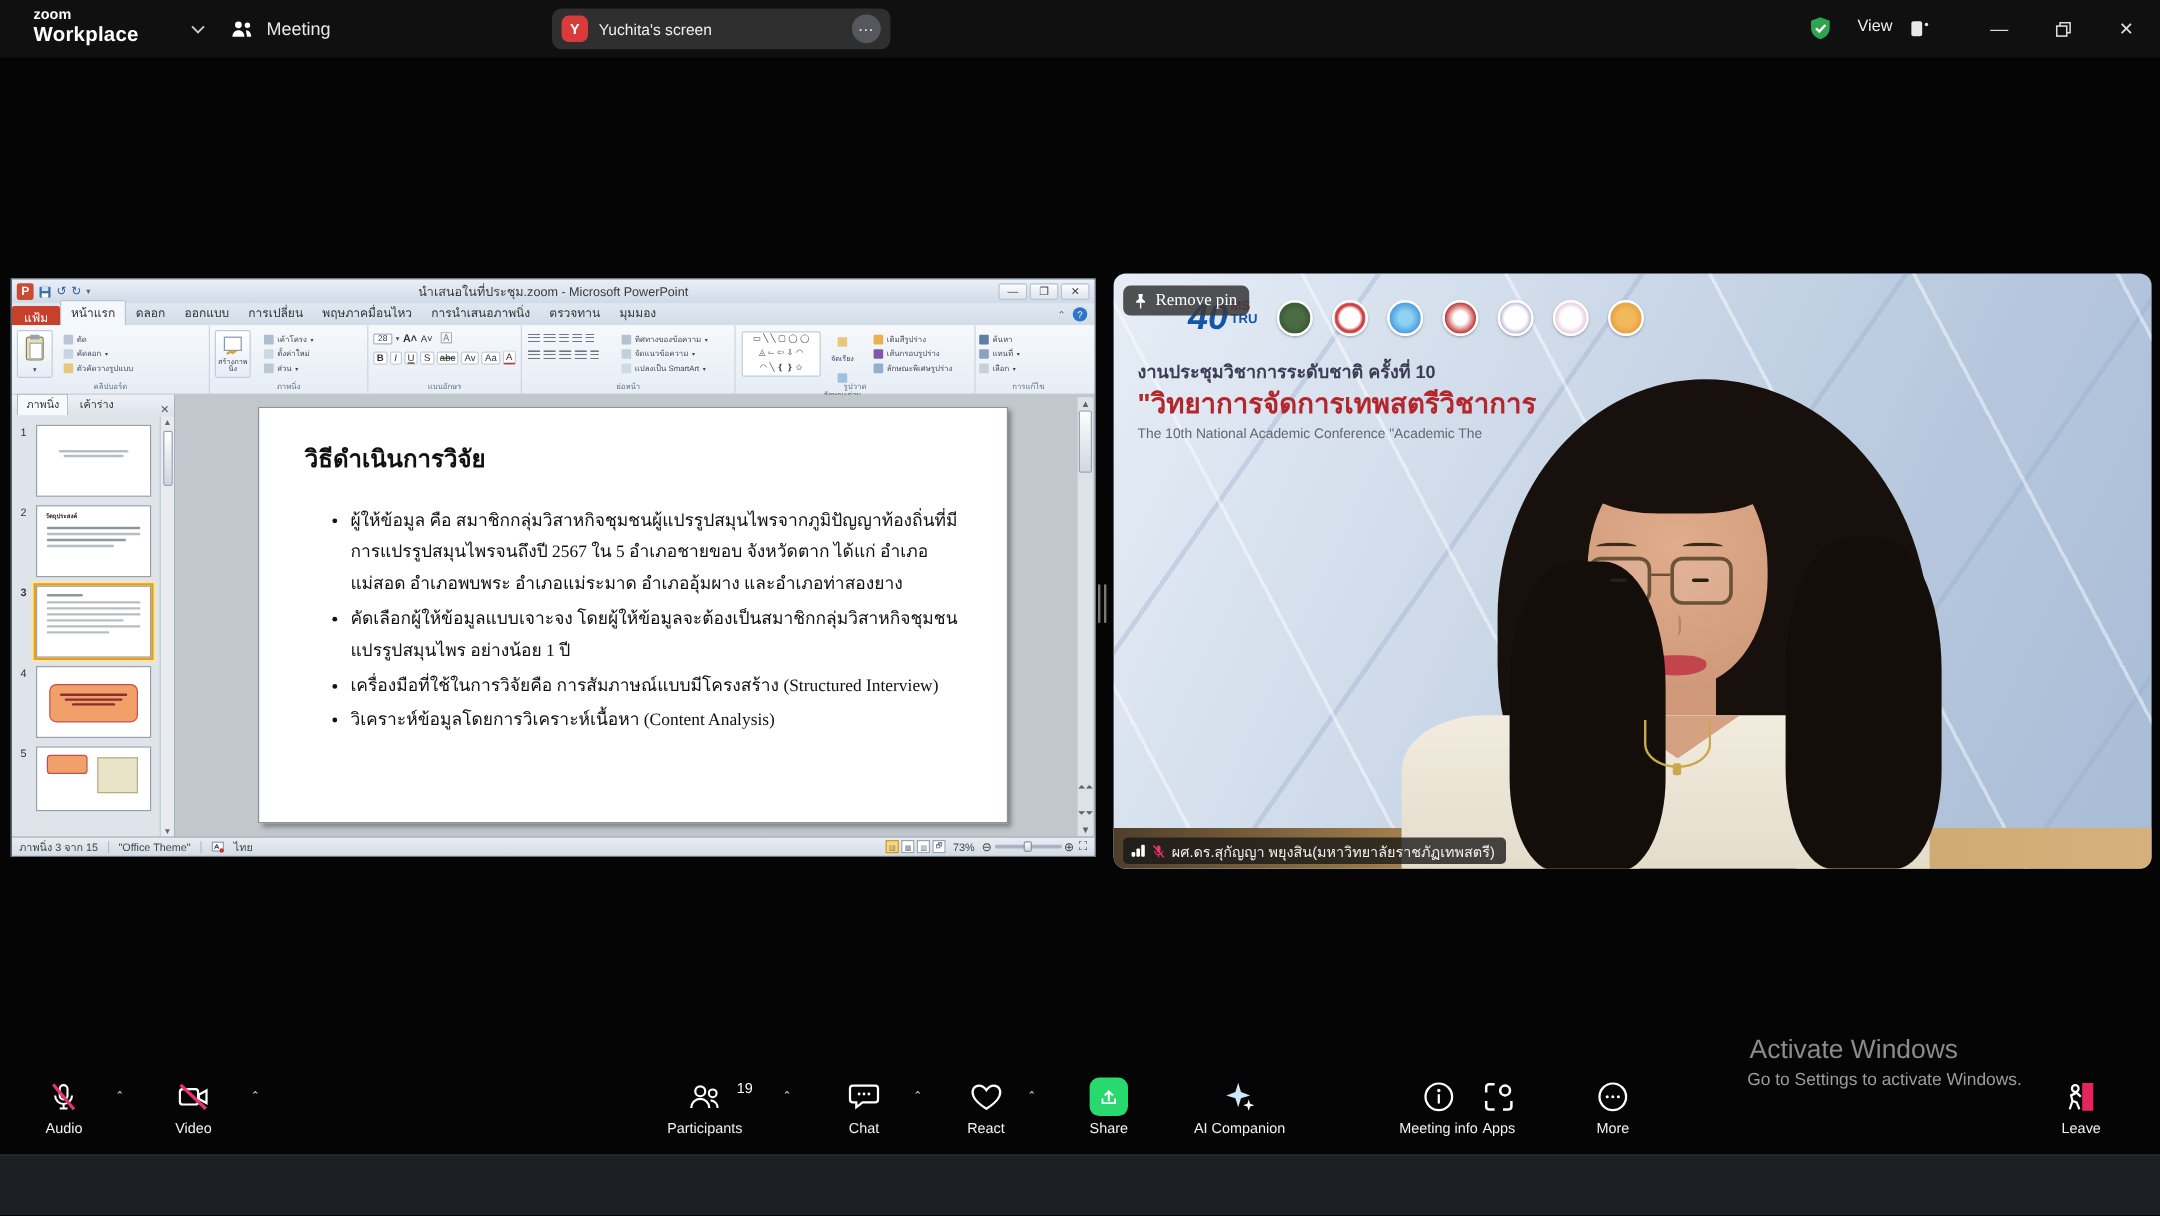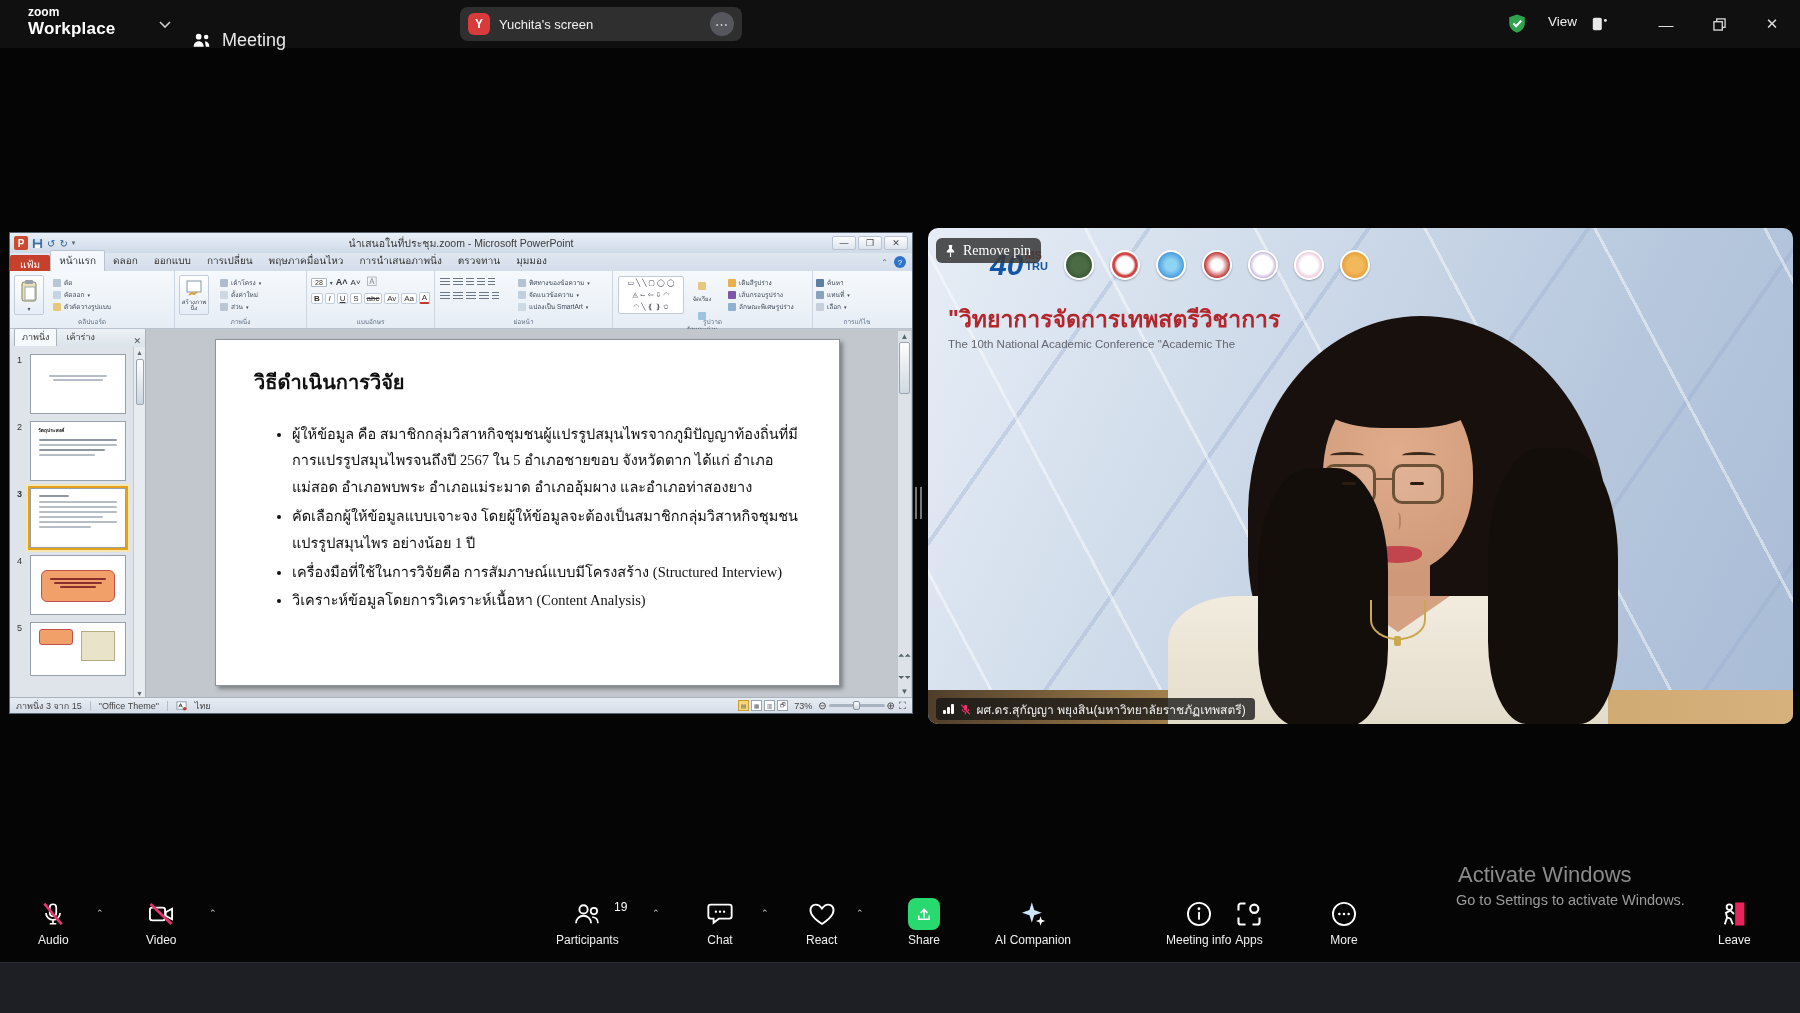--- a/index.html
+++ b/index.html
@@ -6,21 +6,21 @@
   *{box-sizing:border-box;}
   .screen{position:relative;width:1800px;height:1013px;background:#050505;overflow:hidden;
           font-family:"Liberation Sans",sans-serif;color:#fff;}
   .abs{position:absolute;}
 
   
   .topbar{position:absolute;left:0;top:0;width:1800px;height:48px;background:#101010;}
   .zlogo{position:absolute;left:28px;top:6px;line-height:1;}
   .zlogo .l1{font-size:12px;font-weight:bold;}
   .zlogo .l2{font-size:17px;font-weight:bold;letter-spacing:.2px;margin-top:2px;}
-  .meeting-tab{position:absolute;left:192px;top:16px;height:48px;display:flex;align-items:center;gap:10px;font-size:18px;color:#e8e8e8;}
+  .meeting-tab{position:absolute;left:192px;top:0;height:48px;display:flex;align-items:center;gap:10px;font-size:15px;color:#e8e8e8;}
   .share-pill{position:absolute;left:460px;top:7px;width:282px;height:34px;background:#2f2f2f;border-radius:8px;display:flex;align-items:center;padding:0 8px;gap:9px;}
   .yava{width:22px;height:22px;border-radius:6px;background:#d93b3b;display:flex;align-items:center;justify-content:center;font-size:12px;font-weight:bold;}
   .pill-more{margin-left:auto;width:24px;height:24px;border-radius:50%;background:#55575c;display:flex;align-items:center;justify-content:center;font-size:13px;letter-spacing:1px;color:#eee;}
   .winbtn{position:absolute;top:0;width:46px;height:48px;display:flex;align-items:center;justify-content:center;color:#ddd;font-size:15px;}
 
   
   .ppt{position:absolute;left:9px;top:232px;width:904px;height:482px;background:#eef2f7;border:1px solid #5a6470;font-family:"Liberation Sans",sans-serif;color:#333;}
   .ppt-title{position:absolute;left:0;top:0;width:100%;height:20px;background:linear-gradient(#e9eff7,#cfdae8);display:flex;align-items:center;font-size:10.5px;color:#3a3a3a;}
   .qat{display:flex;align-items:center;gap:4px;padding-left:4px;}
   .ptile{width:14px;height:14px;background:#cb4b32;color:#fff;border-radius:2px;font-size:10px;font-weight:bold;display:flex;align-items:center;justify-content:center;}
@@ -489,20 +489,21 @@
       <div class="lg" style="background:radial-gradient(circle,#4a6b44 40%,#2c4a28)"></div>
       <div class="lg" style="background:radial-gradient(circle,#fff 45%,#c33 60%,#fff)"></div>
       <div class="lg" style="background:radial-gradient(circle,#8fd3f2 30%,#1976d2)"></div>
       <div class="lg" style="background:radial-gradient(circle,#fff 30%,#b71c1c 75%)"></div>
       <div class="lg" style="background:radial-gradient(circle,#fff 50%,#6a4fa3)"></div>
       <div class="lg" style="background:radial-gradient(circle,#fff 45%,#d48fb0)"></div>
       <div class="lg" style="background:radial-gradient(circle,#f2b95c 40%,#e08a1e)"></div>
     </div>
 
     <div class="conf">
+      <div class="c1">งานประชุมวิชาการระดับชาติ ครั้งที่ 10</div>
       <div class="c2">"วิทยาการจัดการเทพสตรีวิชาการ</div>
       <div class="c3">The 10th National Academic Conference "Academic The</div>
     </div>
 
     <div>
       <div class="desk"></div>
       <div class="hair"></div>
       <div class="neck"></div>
       <div class="blouse"></div>
       <div class="vneck"></div>

